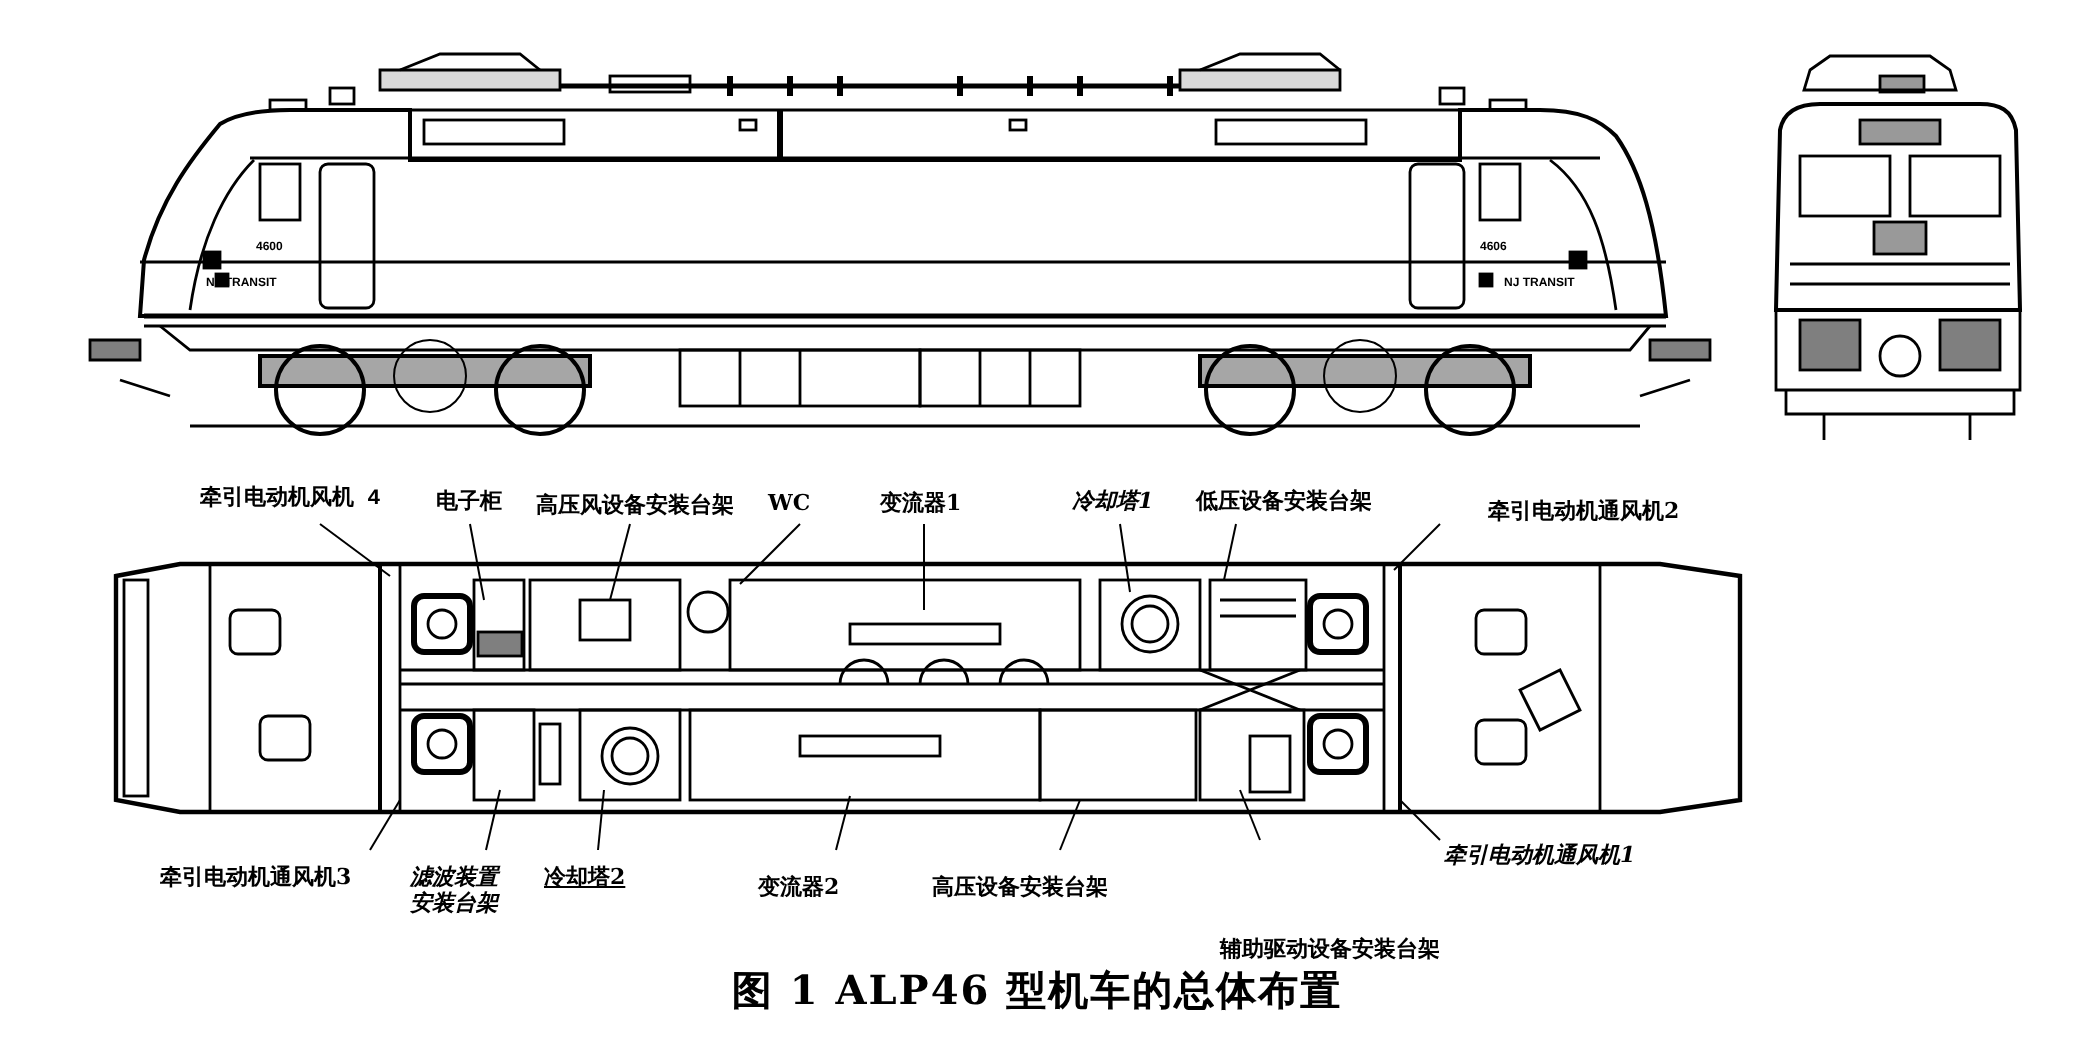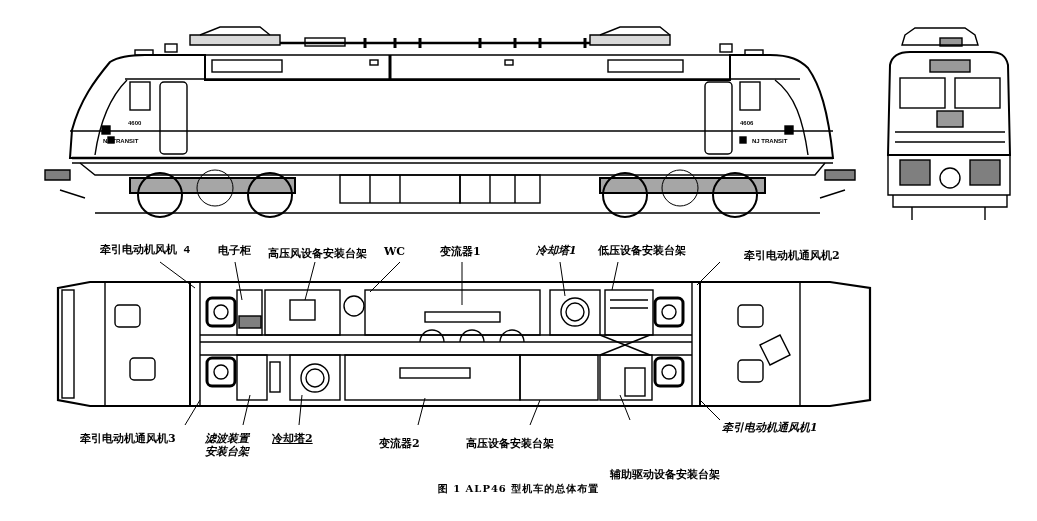--- a/index.html
+++ b/index.html
@@ -1,20 +1,20 @@
 <!DOCTYPE html>
 <html><head>
 <meta charset="utf-8">
 <style>
   html,body{margin:0;padding:0;background:#fff;}
   body{width:1037px;height:521px;position:relative;overflow:hidden;font-family:"DejaVu Serif","Liberation Serif",serif;color:#000;}
   .lbl{position:absolute;font-size:11px;font-weight:bold;white-space:nowrap;line-height:13px;letter-spacing:0px;}
   .lbl2{white-space:pre-line;text-align:center;font-style:italic;}
   svg{position:absolute;left:0;top:0;}
-  .caption{position:absolute;left:0;width:1037px;top:482px;text-align:center;font-size:10px;font-weight:bold;letter-spacing:1px;}
+  .caption{position:absolute;left:0;width:1037px;top:482px;text-align:center;font-size:20px;font-weight:bold;letter-spacing:1px;}
 </style>
 </head>
 <body>
 
 <svg width="1037" height="521" viewBox="0 0 1037 521">
   <g fill="none" stroke="#000" stroke-width="1.4">
 
     <g>
 
       <path d="M190 45 h90 v-10 h-90z" fill="#000" fill-opacity="0.15"></path>

